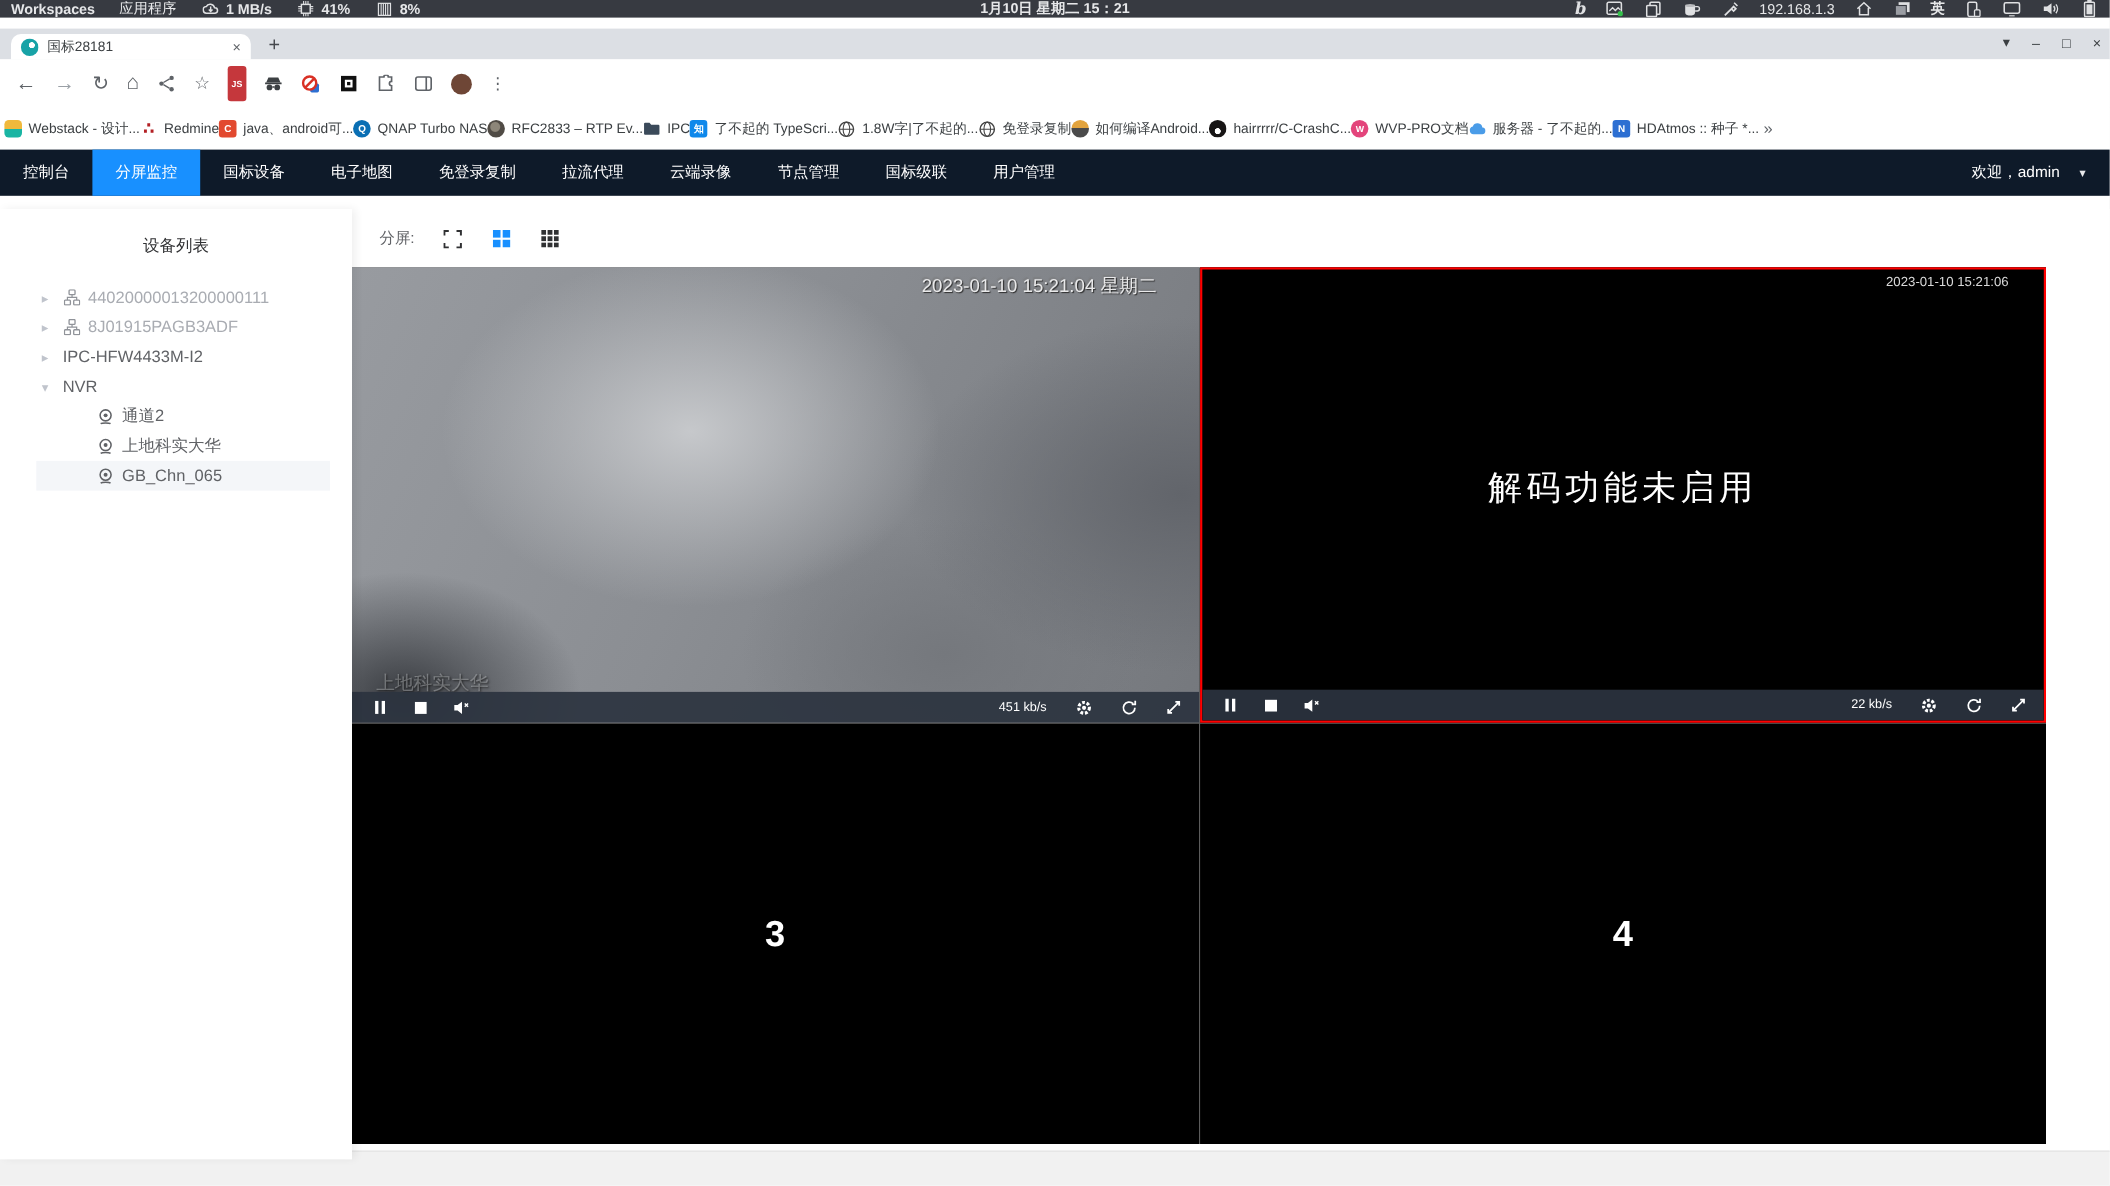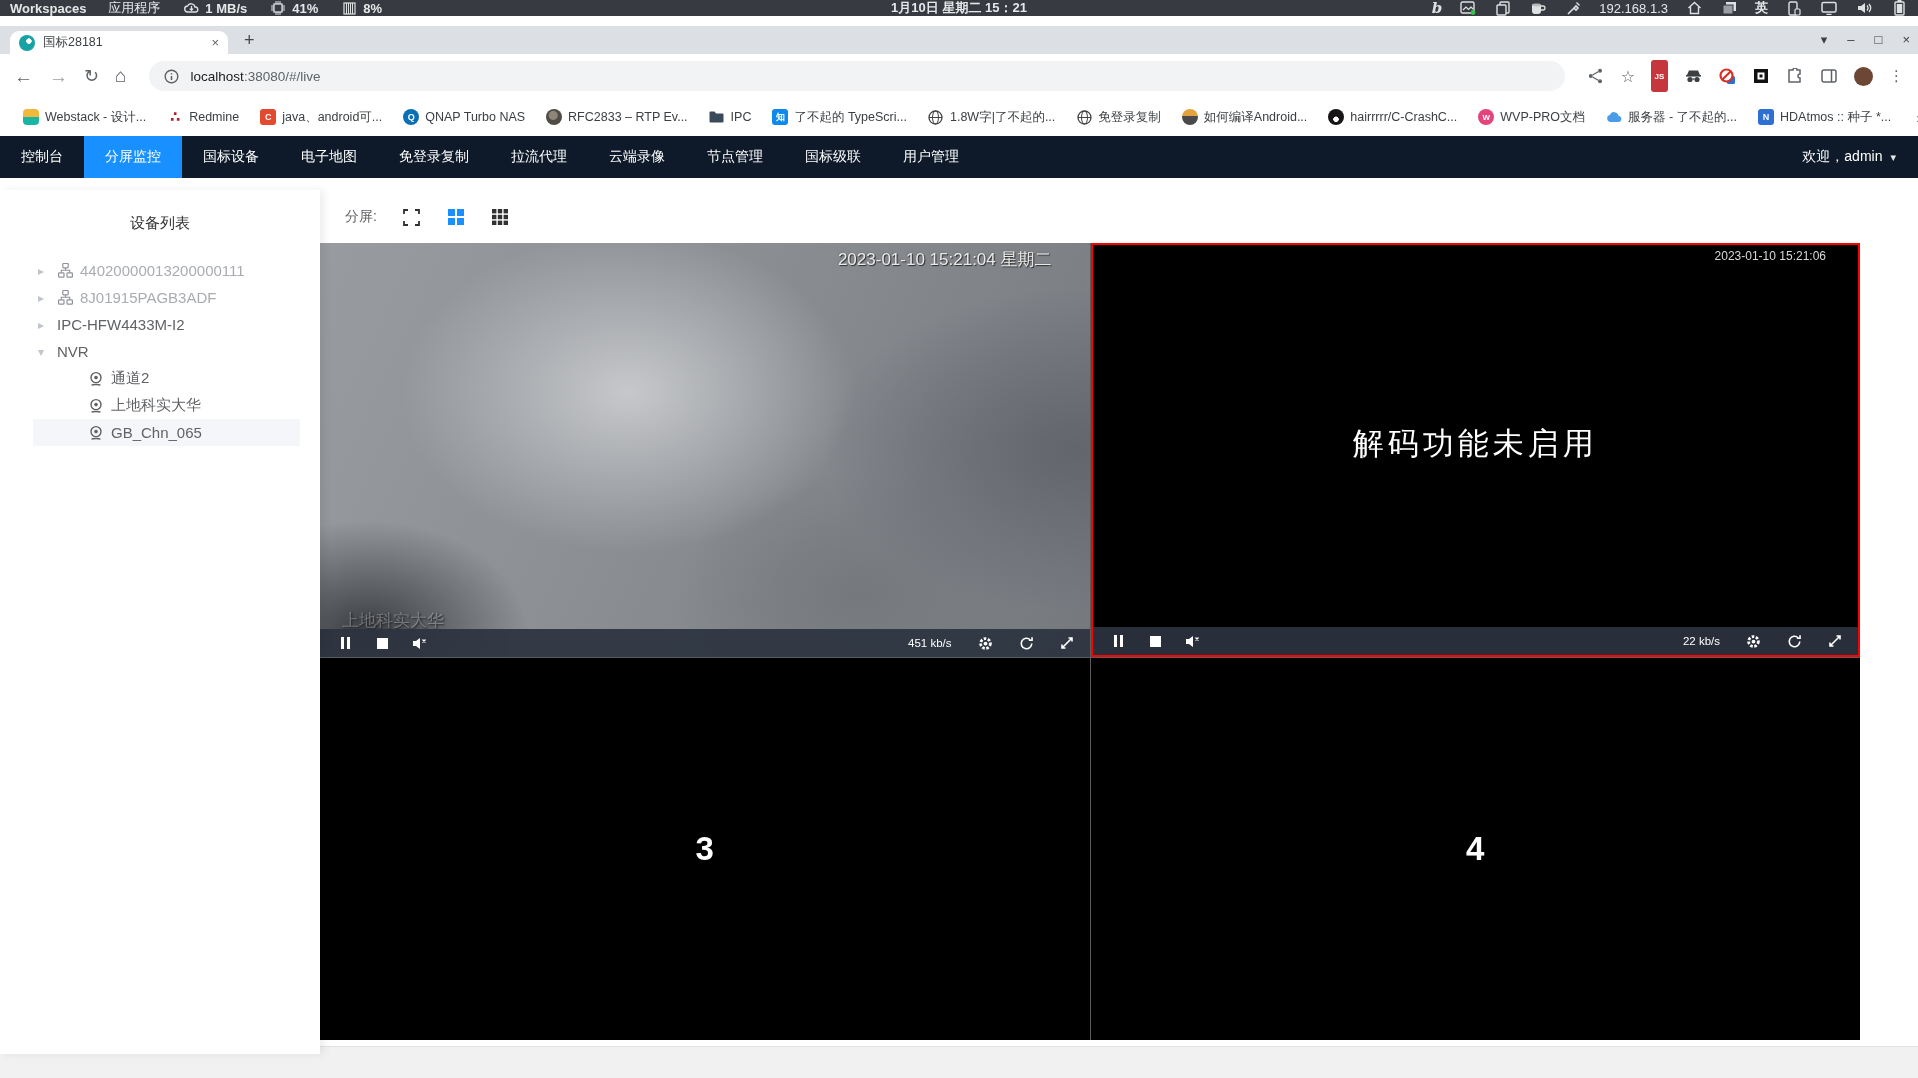--- a/index.html
+++ b/index.html
@@ -44,21 +44,21 @@
   .url-rest { color:#5f6368; }
   .ext-chip { width:17px; height:32px; border-radius:3px; background:#c5373c; color:#fff; font-size:8px;
               font-weight:bold; display:inline-flex; align-items:center; justify-content:center; }
   .avatar { width:19px; height:19px; border-radius:50%; background:#6e4636; }
   .dots { font-size:15px; color:#5f6368; letter-spacing:0; }
   .star { font-size:16px; }
   .tb-ico2 { display:inline-flex; align-items:center; justify-content:center; width:18px; height:18px; }
 
   
   .bookmarks { position:absolute; left:0; top:98px; width:100%; height:38px; background:#fff;
-               display:flex; align-items:center; gap:21px; padding:0 23px; }
+               display:flex; align-items:center; padding:0 4px; }
   .bm { display:flex; align-items:center; gap:6px; font-size:12.5px; color:#3c4043; white-space:nowrap; }
   .bi { width:16px; height:16px; border-radius:3px; flex:none; display:inline-flex; align-items:center;
         justify-content:center; color:#fff; font-size:9px; font-weight:bold; }
   .bi-webstack { background:linear-gradient(180deg,#f0b93c 0 50%, #19b5a3 50% 100%); border-radius:4px; }
   .bi-redmine { background:transparent; color:#b32024; font-size:15px; }
   .bi-c { background:#e2492f; }
   .bi-qnap { background:#0a6fb4; border-radius:50%; }
   .bi-avatar { background:radial-gradient(circle at 45% 40%, #8d8679 4px, #504b45 5px); border-radius:50%; }
   .bi-zhihu { background:#0f88eb; font-size:9px; }
   .bi-globe { background:transparent; }
@@ -66,21 +66,21 @@
   .bi-github { background:radial-gradient(circle at 50% 64%, #fff 2.5px, transparent 3px), #171515; border-radius:50%; }
   .bi-wvp { background:#e3447b; border-radius:50%; font-size:8px; }
   .bi-hdatmos { background:#2d6fd2; }
   .bm-more { font-size:15px; color:#5f6368; margin-left:4px; }
 
   
   .appnav { position:absolute; left:0; top:136px; width:100%; height:42px; background:#0e1a29;
             display:flex; align-items:stretch; color:#fff; font-size:14px; }
   .nav-item { display:flex; align-items:center; padding:0 21px; cursor:pointer; }
   .nav-item.active { background:#1890ff; }
-  .nav-welcome { margin-left:auto; display:flex; align-items:center; gap:8px; padding-right:22px; font-size:14px; }
+  .nav-welcome { margin-left:auto; display:flex; align-items:center; gap:18px; padding-right:22px; font-size:14px; }
   .nav-caret { font-size:11px; opacity:.9; }
 
   
   .main { position:absolute; left:0; top:190px; width:1918px; height:888px; background:#fff; }
   .bottom-strip { position:absolute; left:0; bottom:0; width:100%; height:32px; background:#f1f1f1; border-top:1px solid #e2e2e2; }
 
   .sidebar { position:absolute; left:0; top:0; width:320px; height:864px; background:#fff; z-index:2;
              box-shadow:4px 0 8px rgba(0,0,0,0.07); }
   .sb-title { margin-top:24px; text-align:center; font-size:15px; color:#303133; }
   .tree { margin-top:24px; font-size:15px; color:#606266; }
@@ -244,29 +244,20 @@
       <span>□</span>
       <span>×</span>
     </div>
   </div>
 
   <div class="btoolbar">
     <span class="nav-arrow">←</span>
     <span class="nav-arrow fwd">→</span>
     <span class="glyph-reload">↻</span>
     <span class="glyph-home">⌂</span>
-    <div class="omnibox">
-      <span class="tb-ico2">
-        <svg width="15" height="15" viewBox="0 0 15 15">
-            <circle cx="7.5" cy="7.5" r="6.3" fill="none" stroke="#5f6368" stroke-width="1.4"></circle>
-            <path d="M7.5 4.2v1.2M7.5 7v4" stroke="#5f6368" stroke-width="1.5"></path>
-          </svg>
-      </span>
-      <span><span class="url-host">localhost</span><span class="url-rest">:38080/#/live</span></span>
-    </div>
     <span class="tb-ico2">
       <svg width="15" height="16" viewBox="0 0 15 16">
           <circle cx="12" cy="2.8" r="2" fill="#5f6368"></circle>
           <circle cx="2.8" cy="8" r="2" fill="#5f6368"></circle>
           <circle cx="12" cy="13.2" r="2" fill="#5f6368"></circle>
           <path d="M4.6 7L10.2 3.7M4.6 9l5.6 3.3" stroke="#5f6368" stroke-width="1.3"></path>
         </svg>
     </span>
     <span class="star">☆</span>
     <span class="ext-chip">JS</span>

